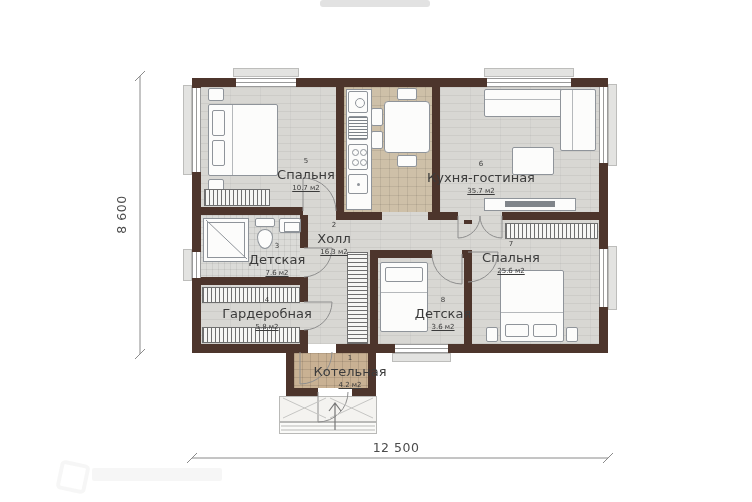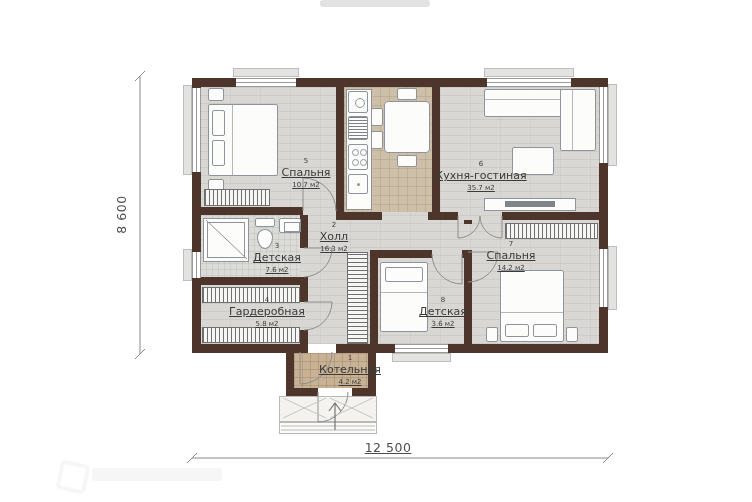--- a/index.html
+++ b/index.html
@@ -34,21 +34,21 @@
   
   .fur{position:absolute;background:#fcfcfb;border:1px solid #8f949a;box-sizing:border-box;border-radius:2px;}
   .thinline{position:absolute;background:#b5b8bb;}
   .hatch-h{position:absolute;border:1px solid #6f6f6f;box-sizing:border-box;background:
       repeating-linear-gradient(90deg,#6f6f6f 0 1px,transparent 1px 4px),#f6f6f4;}
   .hatch-v{position:absolute;border:1px solid #6f6f6f;box-sizing:border-box;background:
       repeating-linear-gradient(0deg,#6f6f6f 0 1px,transparent 1px 4px),#f6f6f4;}
   
   .rlabel{position:absolute;transform:translateX(-50%);text-align:center;color:#3b3b3b;line-height:1.35;width:110px;}
   .rlabel .num{font-size:7px;}
-  .rlabel .nm{font-size:11px;text-decoration:underline;white-space:nowrap;}
+  .rlabel .nm{font-size:13px;white-space:nowrap;}
   .rlabel .ar{font-size:7px;text-decoration:underline;}
   
   .dim{position:absolute;color:#4c4c4c;font-size:12.5px;letter-spacing:.5px;text-align:center;}
   .dim-v{transform:rotate(-90deg);}
   
   .deck{position:absolute;background:#f4f3f0;border:1px solid #b9b9b7;box-sizing:border-box;}
   .steps{position:absolute;background:#fafaf8;border:1px solid #b9b9b7;box-sizing:border-box;}
   svg.overlay{position:absolute;left:0;top:0;pointer-events:none;}
   .smudge{position:absolute;background:#d2d2d2;opacity:.65;border-radius:3px;}
   .wm{position:absolute;opacity:.55;}
@@ -242,29 +242,29 @@
     <div class="ar">10.7 м2</div>
   </div>
   <div class="rlabel" style="left:481px;top:160px;">
     <div class="num">6</div>
     <div class="nm">Кухня-гостиная</div>
     <div class="ar">35.7 м2</div>
   </div>
   <div class="rlabel" style="left:511px;top:240px;">
     <div class="num">7</div>
     <div class="nm">Спальня</div>
-    <div class="ar">14.2 м2</div>
+    <div class="ar">25.6 м2</div>
   </div>
   <div class="rlabel" style="left:443px;top:296px;">
     <div class="num">8</div>
     <div class="nm">Детская</div>
     <div class="ar">3.6 м2</div>
   </div>
 
   <div class="dim dim-v" style="left:90px;top:207px;width:62px;">8 600</div>
-  <div class="dim" style="left:348px;top:440px;width:80px;text-decoration:underline;">12 500</div>
+  <div class="dim" style="left:356px;top:440px;width:80px;">12 500</div>
 
   <div class="wm" style="left:58px;top:462px;width:180px;height:30px;">
     <div class="logo"></div>
     <div class="bar"></div>
   </div>
 
 </div>
 
 </body></html>

